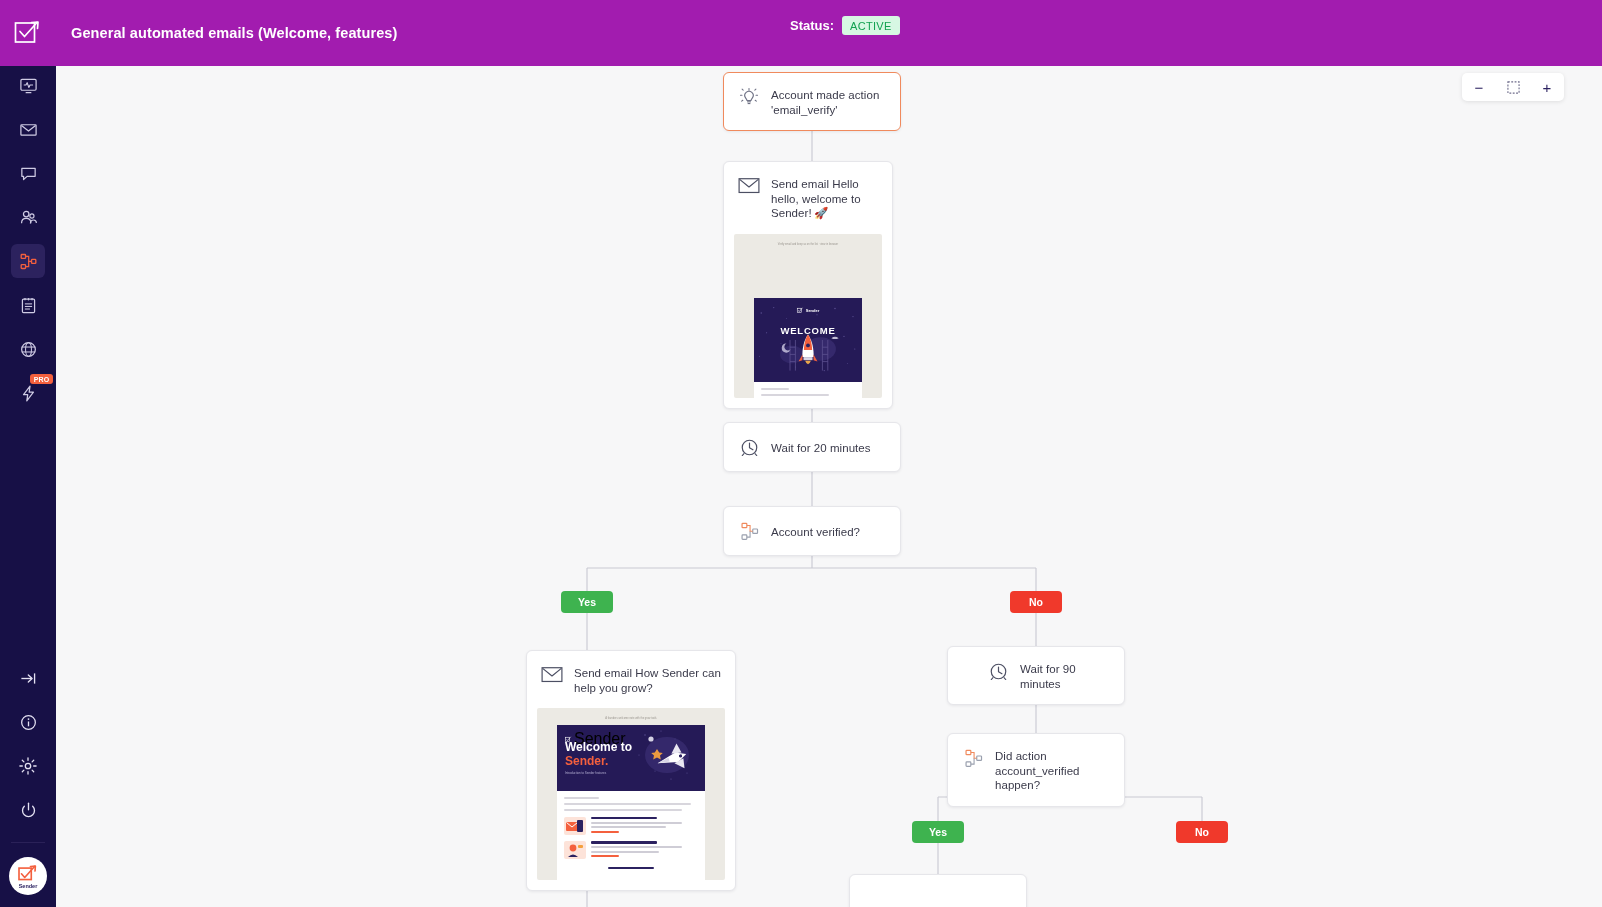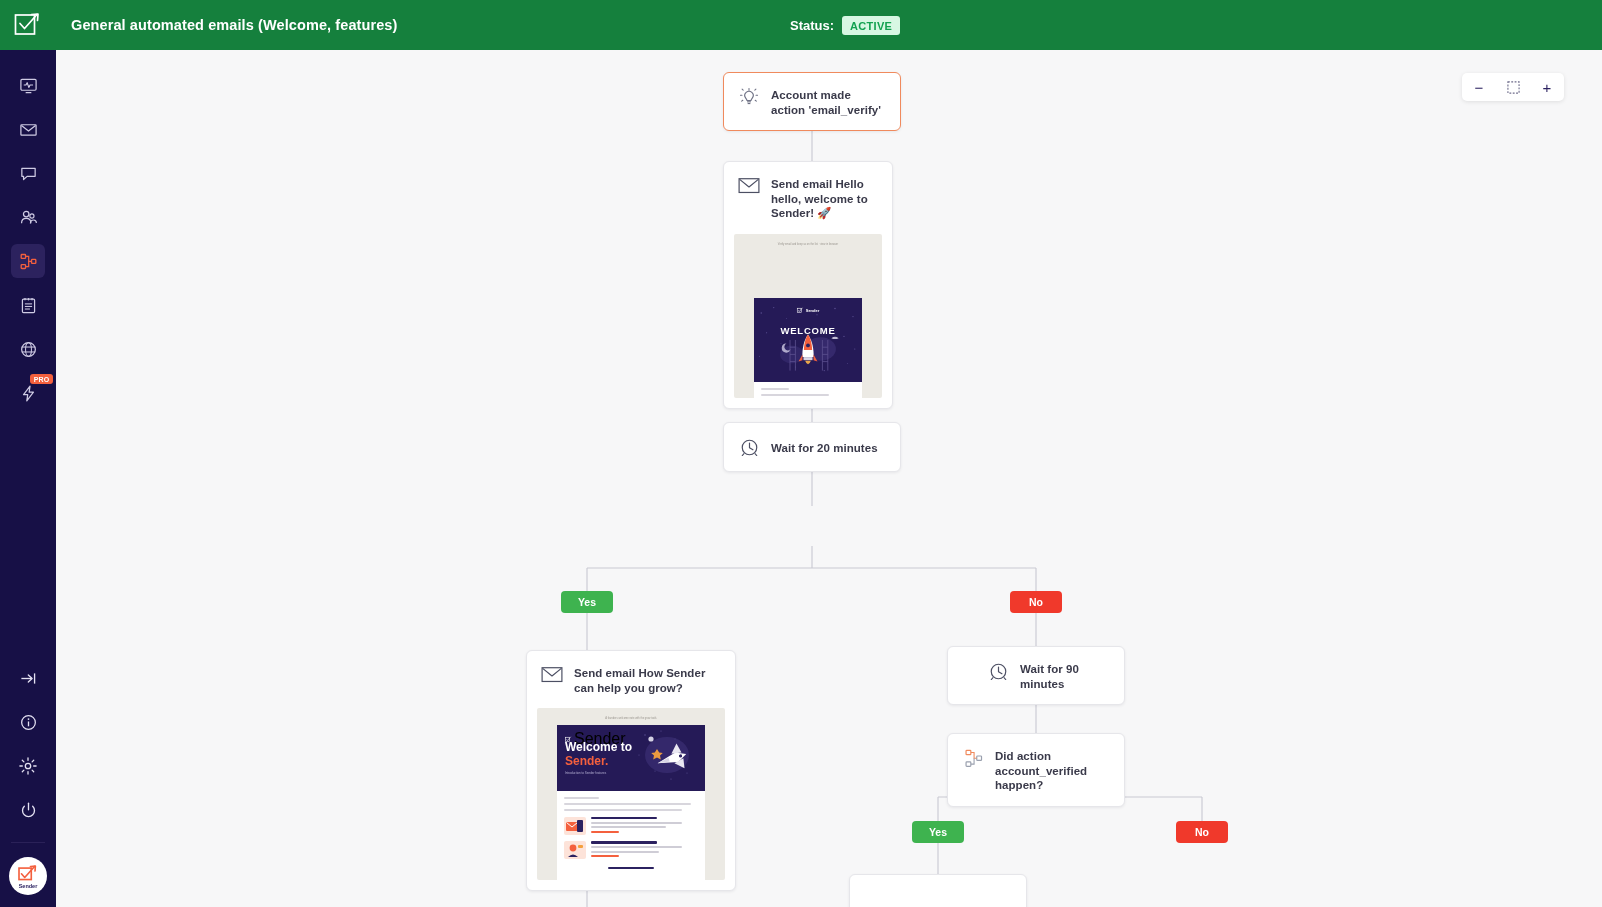--- a/index.html
+++ b/index.html
@@ -6,38 +6,38 @@
   html, body {
     width: 1602px; height: 907px;
     overflow: hidden;
     font-family: "Liberation Sans", sans-serif;
     background: #1a1148;
   }
   #app { position: relative; width: 1602px; height: 907px; }
 
   
   .topbar {
-    position: absolute; left: 0; top: 0; width: 1602px; height: 50px;
-    background: #15803d; display: flex; align-items: center; z-index: 30;
+    position: absolute; left: 0; top: 0; width: 1602px; height: 66px;
+    background: #a21caf; display: flex; align-items: center; z-index: 30;
   }
   .brand-mark {
     width: 56px; height: 50px; display: flex; align-items: center; justify-content: center;
   }
   .brand-mark svg { display: block; }
   .topbar-title {
     color: #ffffff; font-size: 14.5px; font-weight: bold; letter-spacing: .1px;
     margin-left: 15px; white-space: nowrap;
   }
   .status-wrap {
     position: absolute; left: 790px; top: 0; height: 50px;
     display: flex; align-items: center; gap: 8px;
   }
   .status-label { color: #fff; font-size: 13px; font-weight: bold; }
   .status-badge {
-    background: #d7f7e3; color: #12a150; font-size: 11px; font-weight: bold;
+    background: #d7f7e3; color: #12a150; font-size: 11px; font-weight: normal;
     padding: 4px 8px 3px; border-radius: 3px; letter-spacing: .3px;
   }
 
   
   .sidebar {
     position: absolute; left: 0; top: 50px; width: 56px; height: 857px;
     background: #171046; z-index: 25;
     display: flex; flex-direction: column; align-items: center;
   }
   .side-top { padding-top: 13px; width: 100%; display: flex; flex-direction: column; align-items: center; }
@@ -85,21 +85,21 @@
   
   .node {
     position: absolute; background: #fff; border: 1px solid #e6e6ea;
     border-radius: 6px; box-shadow: 0 1px 3px rgba(20,20,40,.07);
     z-index: 5;
   }
   .node.trigger { border: 1.5px solid #f08a5d; }
   .node-head { display: flex; align-items: flex-start; gap: 11px; padding: 13px 14px; }
   .node-ico { width: 22px; flex: 0 0 22px; display: flex; align-items: center; justify-content: center; padding-top: 1px; }
   .node-title {
-    font-size: 11.5px; color: #3a3a4a; font-weight: bold; line-height: 1.28;
+    font-size: 11.5px; color: #3a3a4a; font-weight: normal; line-height: 1.28;
     letter-spacing: .05px; padding-top: 2px;
   }
 
   
   .mailprev {
     margin: 0 10px 10px; background: #eceae4; border-radius: 2px;
     padding: 6px 20px 0; height: 164px; overflow: hidden; position: relative;
   }
   .mp-preheader { font-size: 2.6px; color: #9a968f; text-align: center; line-height: 1.5; padding: 3px 0 4px; }
   .mp-sheet { background: #fff; height: 100%; }
@@ -473,20 +473,34 @@
             <circle cx="11" cy="11" r="7.6" fill="none" stroke="#4c4f63" stroke-width="1.25"></circle>
             <polyline points="11,6.4 11,11.2 14.6,13.4" fill="none" stroke="#4c4f63" stroke-width="1.25" stroke-linejoin="round" stroke-linecap="round"></polyline>
             <path d="M5.2 17.4 L3.4 19.4" stroke="#4c4f63" stroke-width="1.15" stroke-linecap="round"></path>
             <path d="M16.8 17.4 L18.6 19.4" stroke="#4c4f63" stroke-width="1.15" stroke-linecap="round"></path>
           </svg>
         </span>
         <div class="node-title">Wait for 20 minutes</div>
       </div>
     </div>
 
+    <div class="node" style="left:667px; top:456px; width:178px;">
+      <div class="node-head" style="align-items:center;">
+        <span class="node-ico">
+          <svg width="21" height="21" viewBox="0 0 22 22">
+            <rect x="3.2" y="2.4" width="5" height="4.6" rx="0.8" fill="none" stroke="#f08a5d" stroke-width="1.25"></rect>
+            <rect x="3.2" y="14.6" width="5" height="4.6" rx="0.8" fill="none" stroke="#9aa0ae" stroke-width="1.25"></rect>
+            <rect x="14.4" y="8.4" width="5" height="4.6" rx="0.8" fill="none" stroke="#9aa0ae" stroke-width="1.25"></rect>
+            <path d="M8.4 4.7 H11.6 V10.7 H14.2" fill="none" stroke="#f08a5d" stroke-width="1.15"></path>
+            <path d="M8.4 16.9 H11.6 V10.7" fill="none" stroke="#9aa0ae" stroke-width="1.15"></path>
+          </svg>
+        </span>
+        <div class="node-title">Account verified?</div>
+      </div>
+    </div>
 
     <div class="pill yes" style="left:505px; top:541px;">Yes</div>
     <div class="pill no" style="left:954px; top:541px;">No</div>
 
     <div class="node" style="left:442px; top:600px; width:210px;margin-left:28px;">
       <div class="node-head">
         <span class="node-ico">
           <svg width="22" height="19" viewBox="0 0 24 20">
             <rect x="1.2" y="2.6" width="21.6" height="15" fill="none" stroke="#4c4f63" stroke-width="1.3"></rect>
             <polyline points="1.8,3.3 12,11.6 22.2,3.3" fill="none" stroke="#4c4f63" stroke-width="1.3" stroke-linejoin="round"></polyline>

